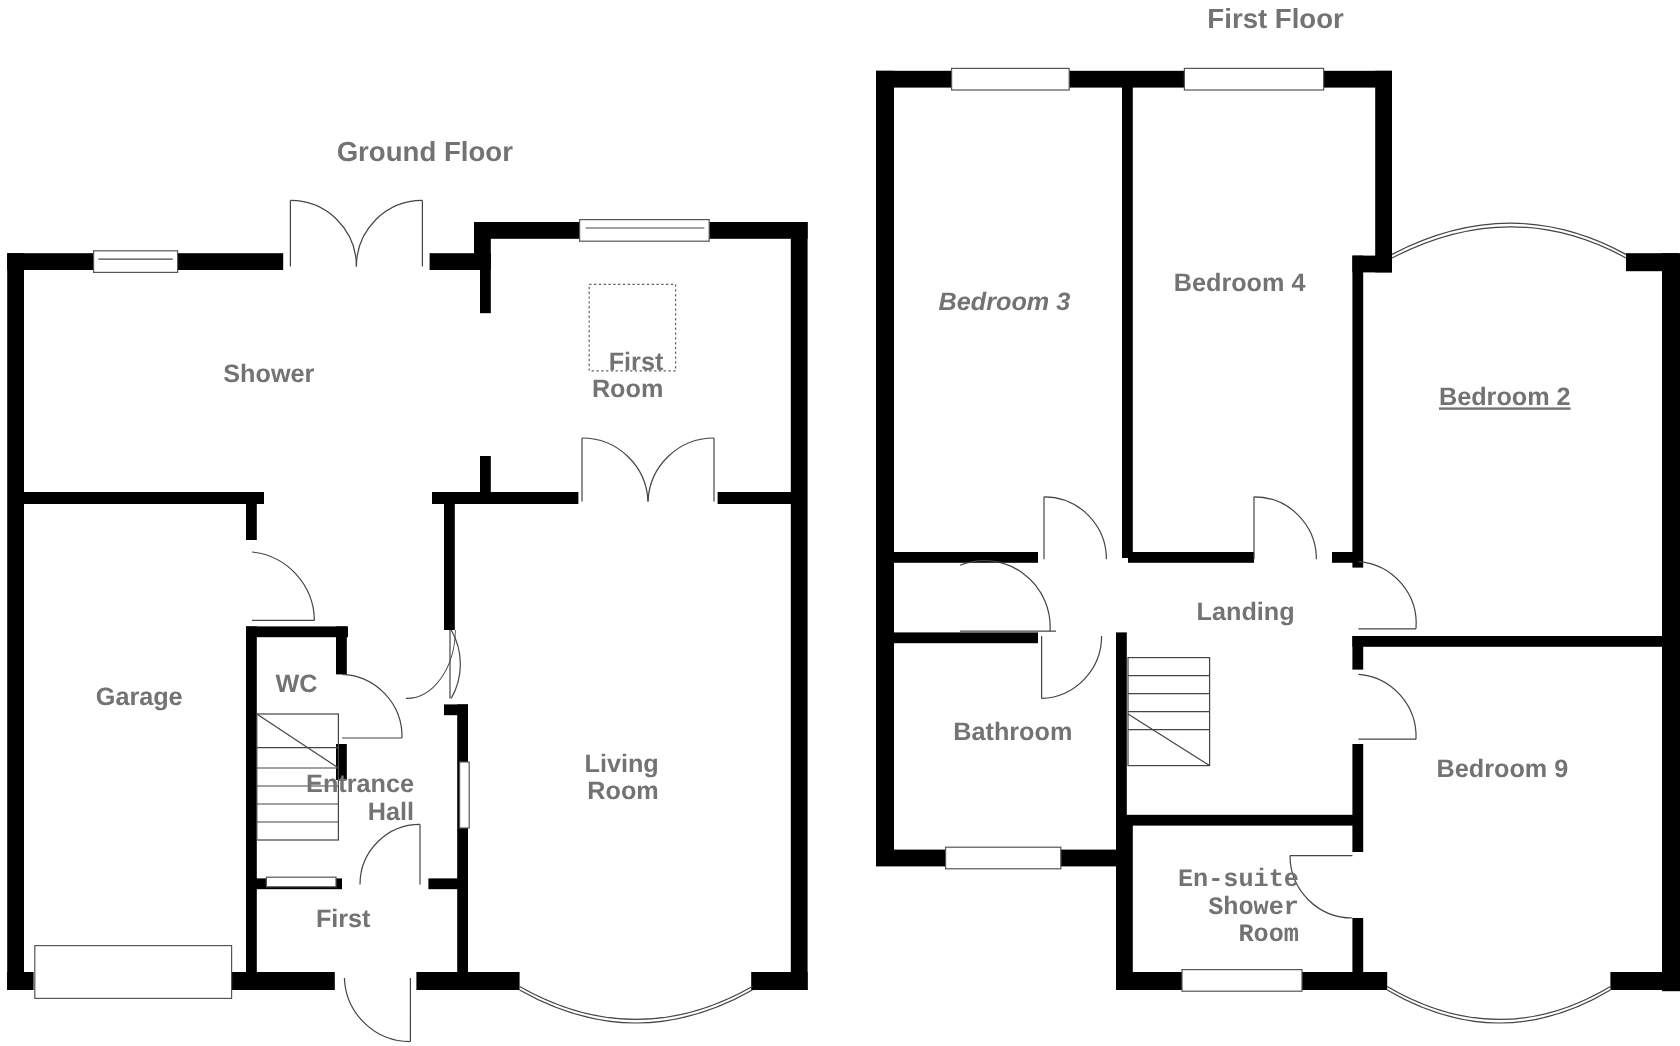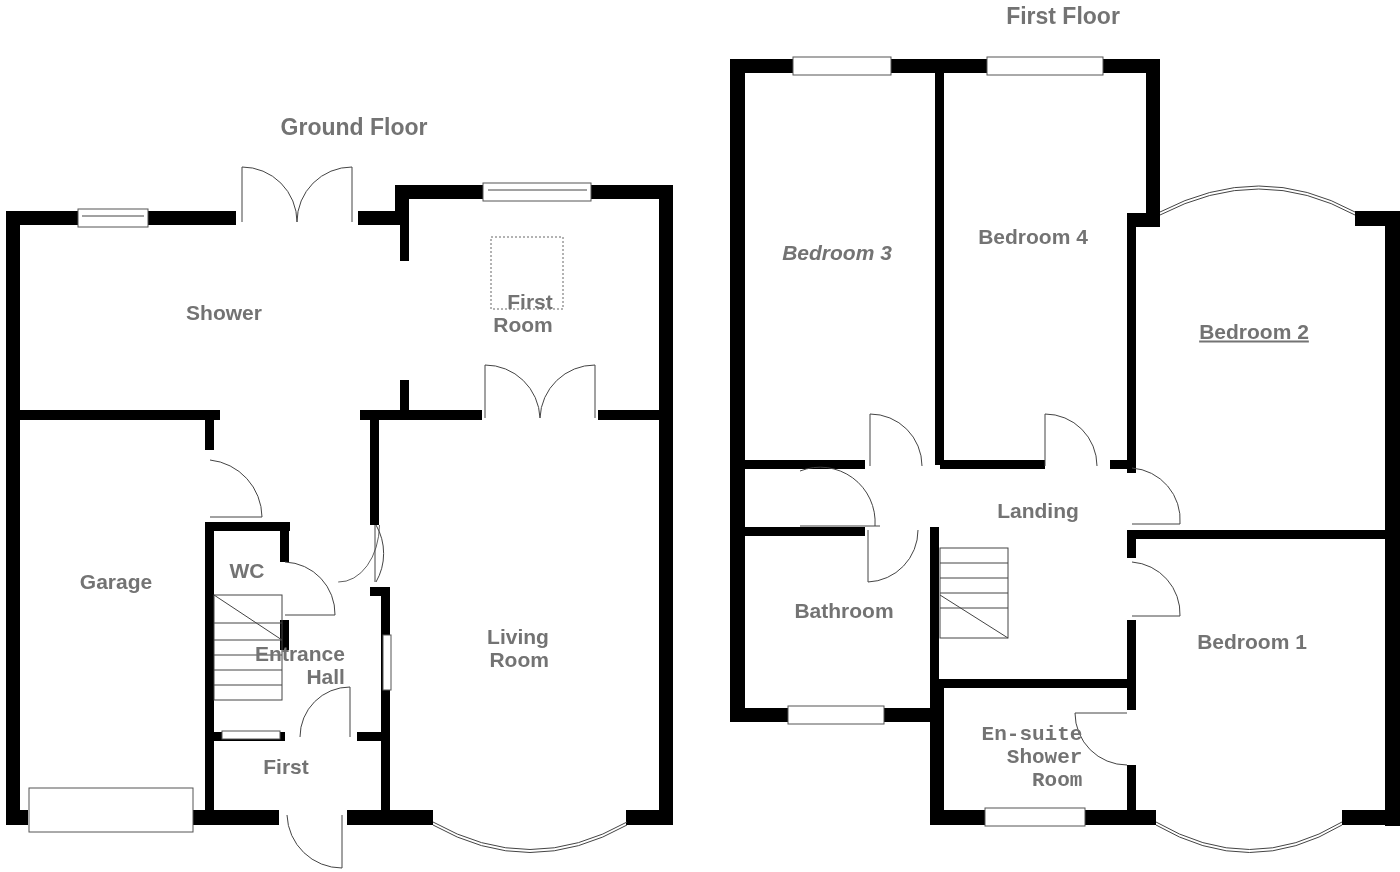--- a/index.html
+++ b/index.html
@@ -206,16 +206,16 @@
 Hall</div>
 <div class="label" style="left:518px;top:615px;margin-top:33px;">Living
 Room</div>
 <div class="label" style="left:286px;top:766px;">First</div>
 
 <div class="label" style="left:837px;top:252px;font-style:italic;">Bedroom 3</div>
 <div class="label" style="left:1033px;top:236px;">Bedroom 4</div>
 <div class="label" style="left:1254px;top:331px;text-decoration:underline;">Bedroom 2</div>
 <div class="label" style="left:1038px;top:510px;">Landing</div>
 <div class="label" style="left:834px;top:610px;margin-left:10px;">Bathroom</div>
-<div class="label" style="left:1252px;top:641px;">Bedroom 1</div>
+<div class="label" style="left:1252px;top:641px;">Bedroom 9</div>
 <div class="label" style="left:1032px;top:757px;font-family:Liberation Mono, monospace;">En-suite
 Shower
 Room</div>
 
 </body></html>

